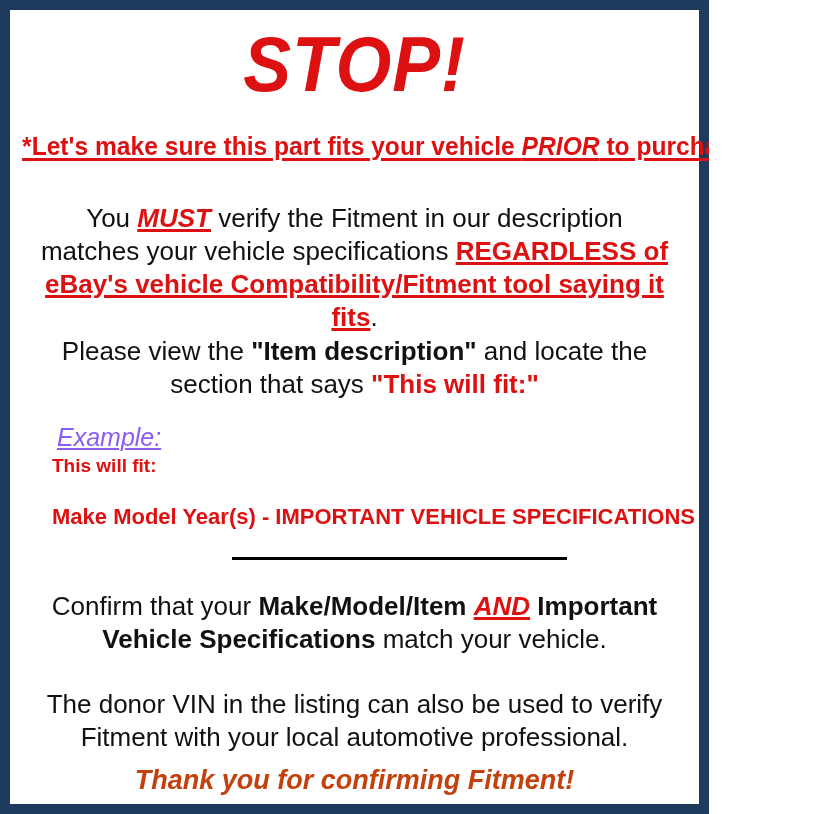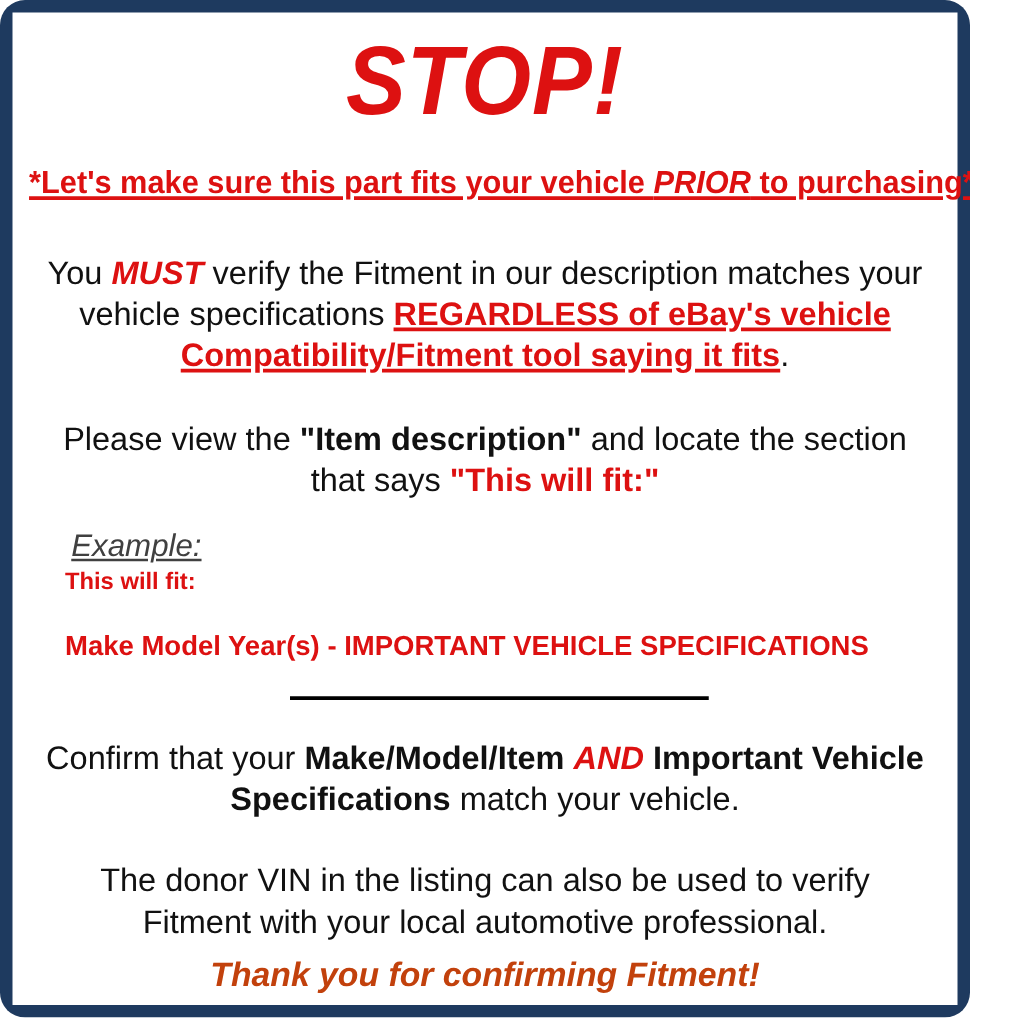--- a/index.html
+++ b/index.html
@@ -2,28 +2,27 @@
 <html><head>
 <meta charset="utf-8">
 <style>
   html, body {
     margin: 0;
     padding: 0;
     background: #ffffff;
   }
   #poster {
     position: relative;
-    width: 776px;
+    width: 709px;
     height: 814px;
     box-sizing: border-box;
     background: #1d3557;
     background: #1e3a5f;
     font-family: "Liberation Sans", sans-serif;
     overflow: hidden;
-    border-radius: 20px;
   }
   #inner {
     position: absolute;
     left: 10px;
     top: 10px;
     right: 10px;
     bottom: 10px;
     background: #ffffff;
     box-sizing: border-box;
   }
@@ -77,39 +76,40 @@
     color: #dd1111;
     font-weight: bold;
     text-decoration: underline;
     text-decoration-thickness: 2.5px;
     text-underline-offset: 2px;
   }
   .para .hli {
     color: #dd1111;
     font-weight: bold;
     font-style: italic;
+    text-decoration: underline;
     text-decoration-thickness: 2.5px;
     text-underline-offset: 2px;
   }
   .para .blk-b { font-weight: bold; color: #111111; }
   .para .red-b { font-weight: bold; color: #dd1111; }
 
   #para-must  { top: 192px; }
   #para-view  { top: 325px; }
   #para-confirm { top: 580px; }
   #para-vin   { top: 678px; }
 
   
   #example-label {
     position: absolute;
     left: 47px;
     top: 413px;
     font-size: 25px;
     font-style: italic;
-    color: #404040;
+    color: #8b5cf6;
     text-decoration: underline;
     text-underline-offset: 2px;
     text-decoration-thickness: 2px;
   }
   #example-fit {
     position: absolute;
     left: 42px;
     top: 445px;
     font-size: 19px;
     font-weight: bold;

